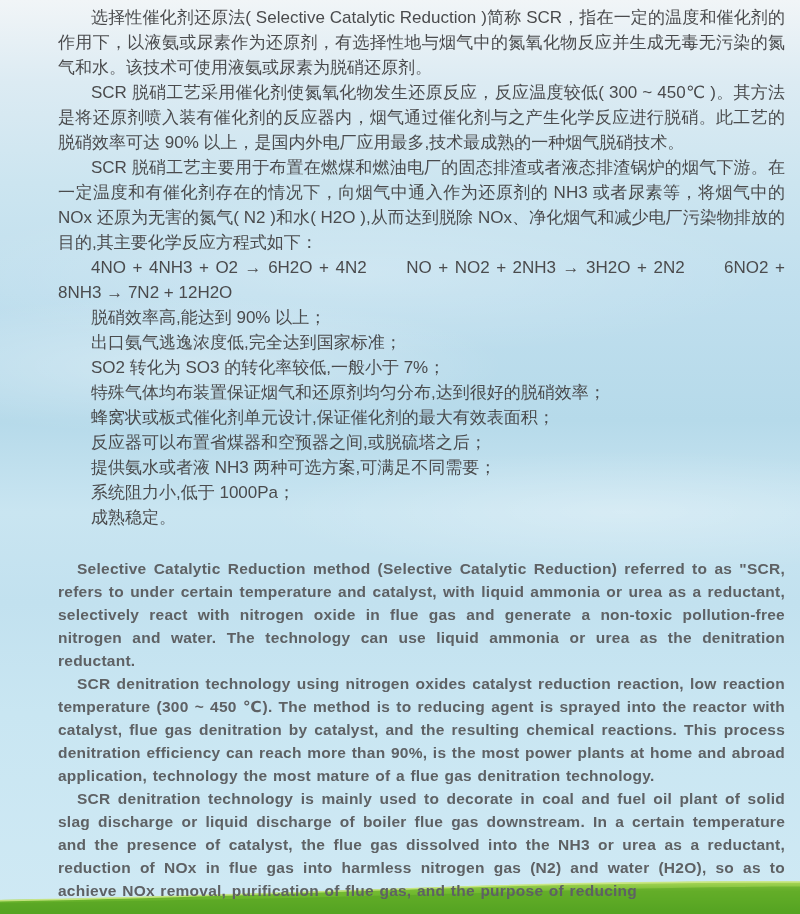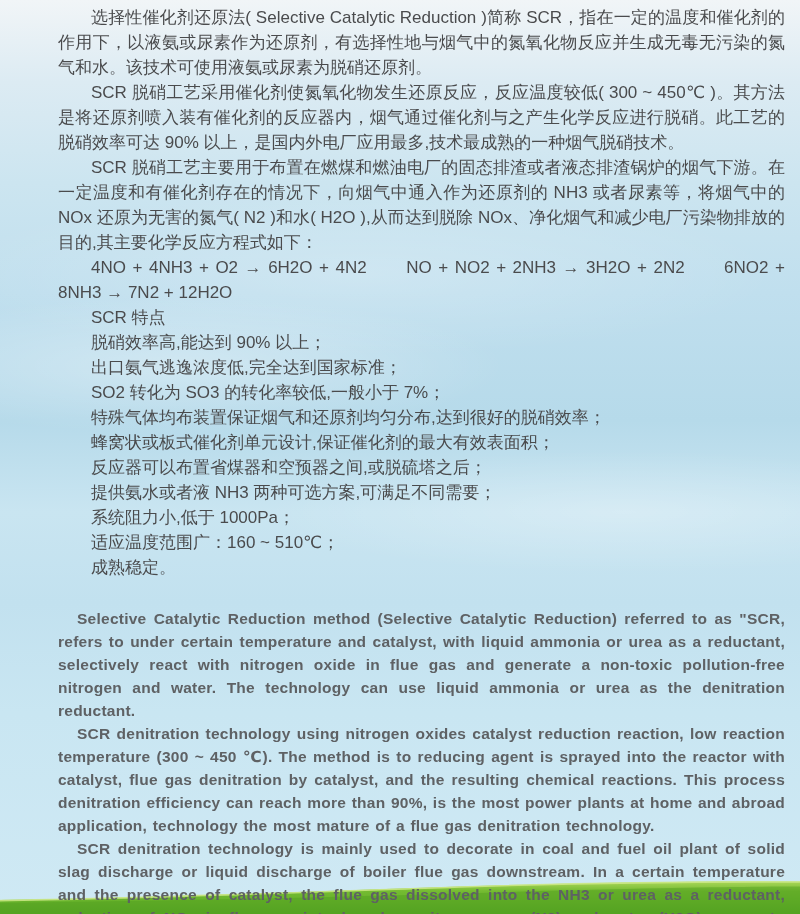--- a/index.html
+++ b/index.html
@@ -78,30 +78,28 @@
     <path d="M0,28.6 C140,26.5 300,20.5 460,15 C600,10.5 710,9.5 800,10" fill="none" stroke="#cfe98a" stroke-width="1.6" opacity="0.85"></path>
   </svg>
 
   <div class="content">
 
     <div class="cn">
       <p>选择性催化剂还原法( Selective Catalytic Reduction )简称 SCR，指在一定的温度和催化剂的作用下，以液氨或尿素作为还原剂，有选择性地与烟气中的氮氧化物反应并生成无毒无污染的氮气和水。该技术可使用液氨或尿素为脱硝还原剂。</p>
       <p>SCR 脱硝工艺采用催化剂使氮氧化物发生还原反应，反应温度较低( 300 ~ 450℃ )。其方法是将还原剂喷入装有催化剂的反应器内，烟气通过催化剂与之产生化学反应进行脱硝。此工艺的脱硝效率可达 90% 以上，是国内外电厂应用最多,技术最成熟的一种烟气脱硝技术。</p>
       <p>SCR 脱硝工艺主要用于布置在燃煤和燃油电厂的固态排渣或者液态排渣锅炉的烟气下游。在一定温度和有催化剂存在的情况下，向烟气中通入作为还原剂的 NH3 或者尿素等，将烟气中的 NOx 还原为无害的氮气( N2 )和水( H2O ),从而达到脱除 NOx、净化烟气和减少电厂污染物排放的目的,其主要化学反应方程式如下：</p>
       <p>4NO + 4NH3 + O2 → 6H2O + 4N2　　NO + NO2 + 2NH3 → 3H2O + 2N2　　6NO2 + 8NH3 → 7N2 + 12H2O</p>
-      <div class="feature-line">SCR 特点</div>
       <div class="feature-line">脱硝效率高,能达到 90% 以上；</div>
       <div class="feature-line">出口氨气逃逸浓度低,完全达到国家标准；</div>
       <div class="feature-line">SO2 转化为 SO3 的转化率较低,一般小于 7%；</div>
       <div class="feature-line">特殊气体均布装置保证烟气和还原剂均匀分布,达到很好的脱硝效率；</div>
       <div class="feature-line">蜂窝状或板式催化剂单元设计,保证催化剂的最大有效表面积；</div>
       <div class="feature-line">反应器可以布置省煤器和空预器之间,或脱硫塔之后；</div>
       <div class="feature-line">提供氨水或者液 NH3 两种可选方案,可满足不同需要；</div>
       <div class="feature-line">系统阻力小,低于 1000Pa；</div>
-      <div class="feature-line">适应温度范围广：160 ~ 510℃；</div>
       <div class="feature-line">成熟稳定。</div>
     </div>
 
     <div class="en">
       <p>Selective Catalytic Reduction method (Selective Catalytic Reduction) referred to as "SCR, refers to under certain temperature and catalyst, with liquid ammonia or urea as a reductant, selectively react with nitrogen oxide in flue gas and generate a non-toxic pollution-free nitrogen and water. The technology can use liquid ammonia or urea as the denitration reductant.</p>
       <p>SCR denitration technology using nitrogen oxides catalyst reduction reaction, low reaction temperature (300 ~ 450 ℃). The method is to reducing agent is sprayed into the reactor with catalyst, flue gas denitration by catalyst, and the resulting chemical reactions. This process denitration efficiency can reach more than 90%, is the most power plants at home and abroad application, technology the most mature of a flue gas denitration technology.</p>
       <p>SCR denitration technology is mainly used to decorate in coal and fuel oil plant of solid slag discharge or liquid discharge of boiler flue gas downstream. In a certain temperature and the presence of catalyst, the flue gas dissolved into the NH3 or urea as a reductant, reduction of NOx in flue gas into harmless nitrogen gas (N2) and water (H2O), so as to achieve NOx removal, purification of flue gas, and the purpose of reducing</p>
     </div>
 
   </div>

